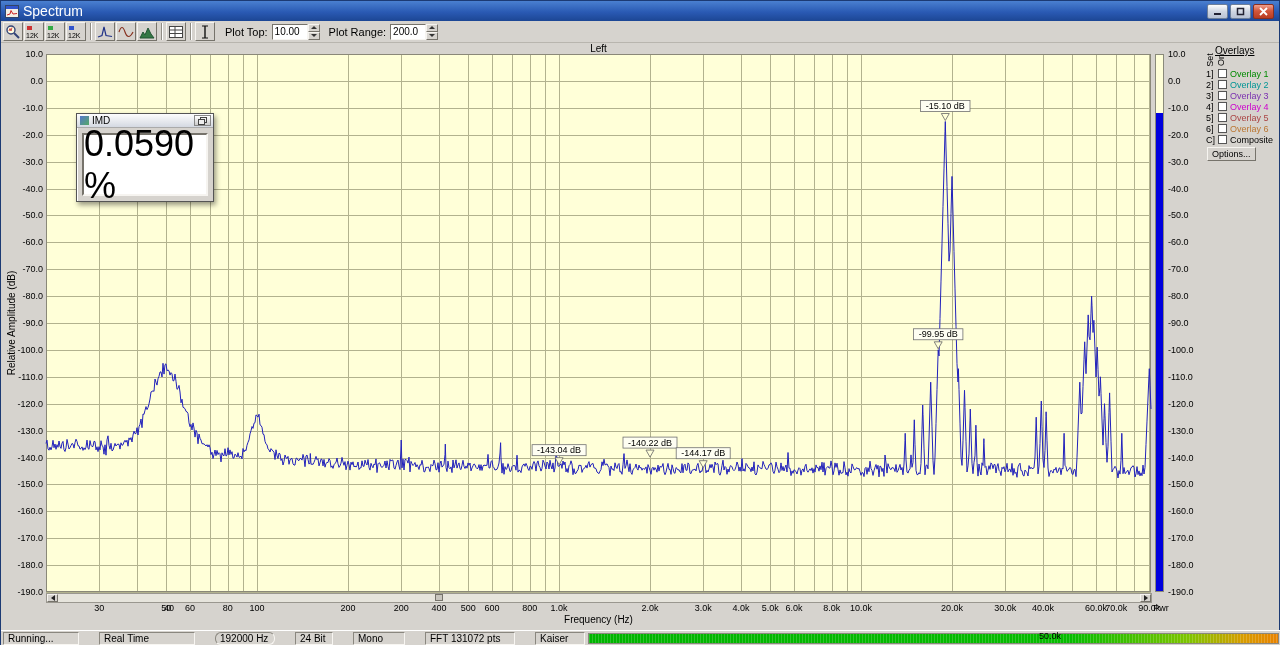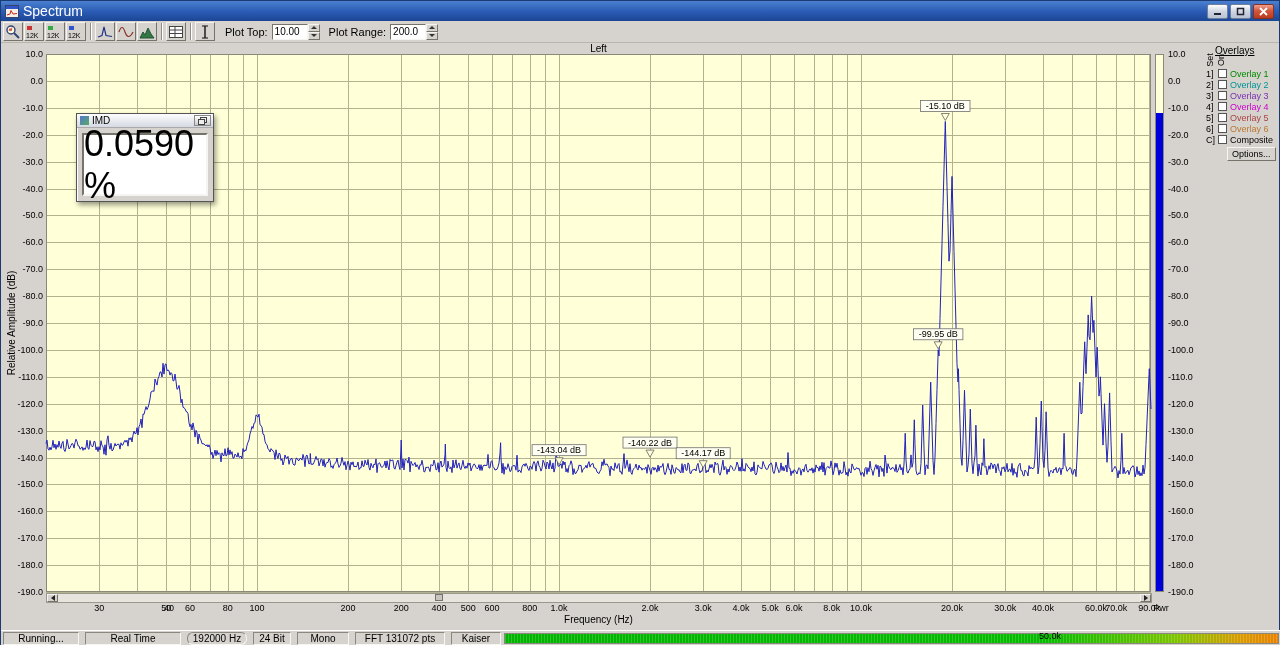--- a/index.html
+++ b/index.html
@@ -63,39 +63,39 @@
   .ov-title{position:absolute;left:10px;top:3px;text-decoration:underline;font-size:10px;color:#000;}
   .ov-col{position:absolute;font-size:9px;color:#000;white-space:nowrap;transform:translate(-50%,-50%) rotate(-90deg);}
   .ov-set{left:5px;top:18px;}
   .ov-on{left:16px;top:18px;}
   #ov-rows{position:absolute;left:1px;top:26px;}
   .ov-row{display:flex;align-items:center;height:11px;}
   .ov-num{width:12px;font-size:9px;color:#000;}
   .ov-check{width:9px;height:9px;background:#fff;border:1px solid #555;margin-right:3px;}
   .ov-label{font-size:9px;white-space:nowrap;}
   .ov-options{position:absolute;left:2px;top:105px;font-size:9px;padding:1px 4px;background:#d6d3ce;
-    border:1px solid;border-color:#f6f4f0 #76736b #76736b #f6f4f0;color:#000;margin-left:20px;}
+    border:1px solid;border-color:#f6f4f0 #76736b #76736b #f6f4f0;color:#000;}
 
   
   .imd{position:absolute;left:75px;top:112px;width:138px;height:89px;background:#d6d3ce;border:1px solid #555;
     box-shadow:2px 3px 5px rgba(0,0,0,.4), inset 1px 1px 0 #fff;}
   .imd-titlebar{height:14px;display:flex;align-items:center;background:linear-gradient(180deg,#fdfdfd,#d4d9e2);
     border-bottom:1px solid #aaa;padding:0 2px;text-align:right;}
   .imd-icon{width:9px;height:9px;background:linear-gradient(135deg,#5577cc,#55aa66);margin:0 3px 0 1px;}
   .imd-title-text{font-size:10px;color:#000;}
   .imd-btn{margin-left:auto;width:17px;height:11px;background:linear-gradient(#fff,#ccc);border:1px solid #888;
     display:flex;align-items:center;justify-content:center;}
   .imd-display{position:absolute;left:5px;top:19px;right:5px;bottom:5px;background:#fff;
     border:2px solid;border-color:#76736b #f6f4f0 #f6f4f0 #76736b;
     display:flex;align-items:center;justify-content:center;font-size:36px;color:#000;}
 
   
   .statusbar{position:absolute;left:0;top:629px;width:1280px;height:16px;background:#d6d3ce;
     border-top:1px solid #fff;display:flex;align-items:center;padding:1px 2px;}
-  #status-segments{display:flex;gap:6px;text-align:center;}
+  #status-segments{display:flex;gap:20px;}
   .sb-seg{height:13px;line-height:12px;font-size:10px;padding:0 4px;white-space:nowrap;overflow:hidden;
     border:1px solid;border-color:#8a877f #f8f6f2 #f8f6f2 #8a877f;color:#000;}
   .sb-meter{flex:1;height:11px;margin-left:3px;border:1px solid #8a877f;
     background-image:repeating-linear-gradient(90deg,rgba(255,255,255,.18) 0 1px,transparent 1px 3px),
       linear-gradient(90deg,#00b400 0%,#06bc00 70%,#7ec400 87%,#d89c00 95%,#e88200 100%);}
   #plot-svg{position:absolute;left:0;top:41px;}
 </style>
 </head>
 <body>
 

